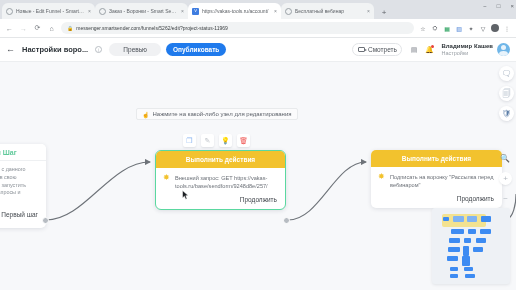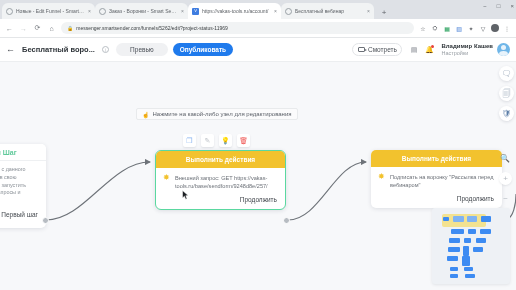--- a/index.html
+++ b/index.html
@@ -421,21 +421,21 @@
     <span class="ext ext-blue">▥</span>
     <span class="ext">✦</span>
     <span class="ext">▽</span>
     <span class="ext-avatar"></span>
     <span class="ext">⋮</span>
   </div>
 </div>
 
 <div class="app-header">
   <span class="back-arrow">←</span>
-  <span class="funnel-title">Бесплатный воро...</span>
+  <span class="funnel-title">Настройки воро...</span>
   <span class="info-ico">i</span>
   <div class="btn btn-preview">Превью</div>
   <div class="btn btn-publish">Опубликовать</div>
   <div class="header-spacer"></div>
   <div class="btn-watch">
     <span class="vid-ico"></span>
     <span>Смотреть</span>
   </div>
   <span class="hdr-ico">▤</span>
   <span class="hdr-ico">🔔<span class="dot"></span></span>

